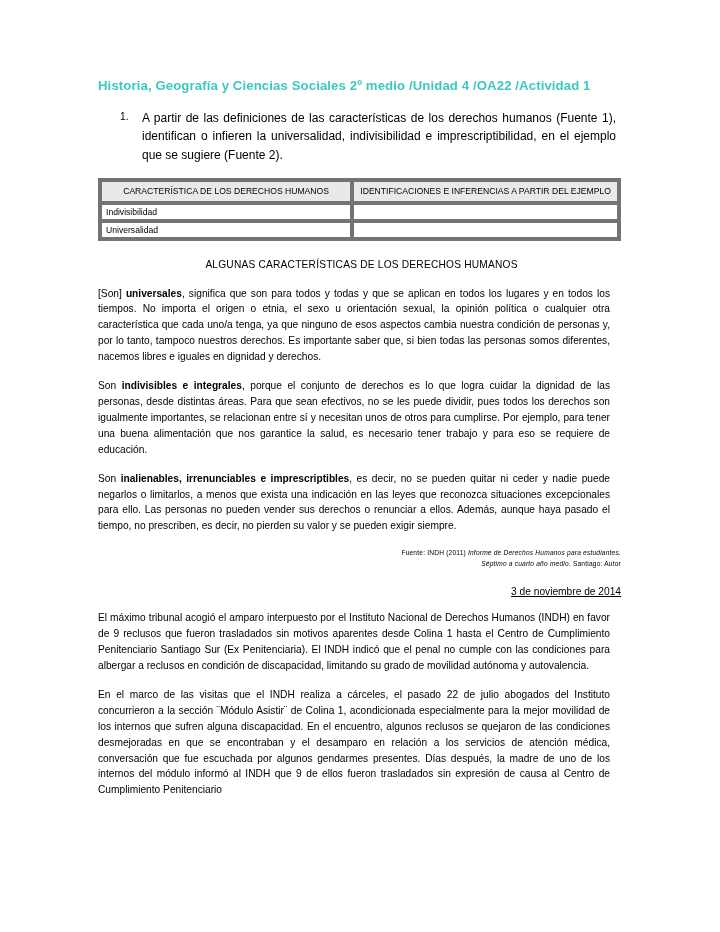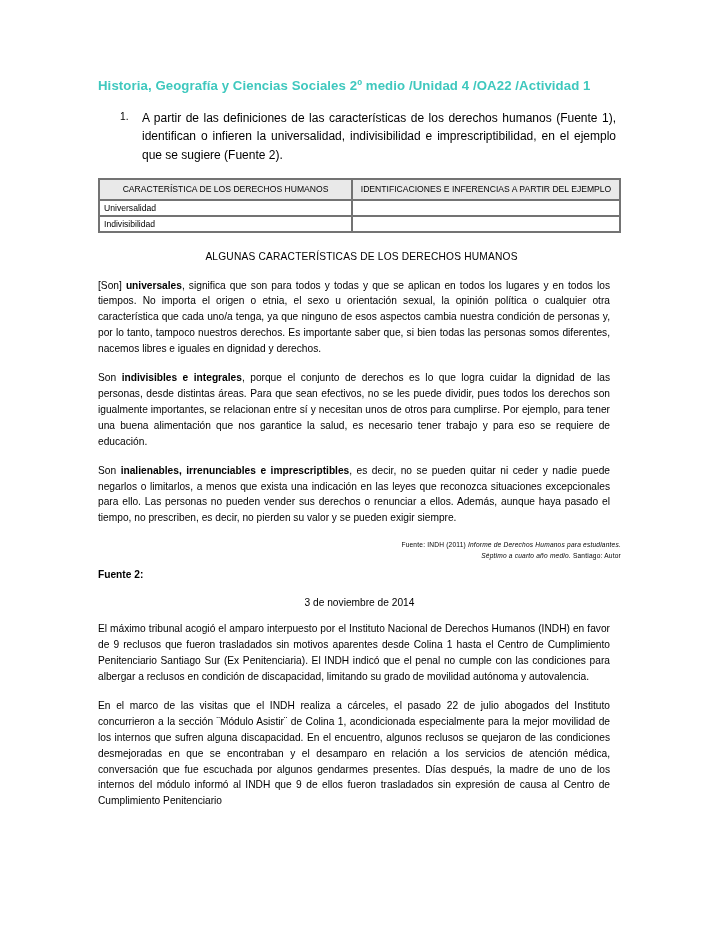--- a/index.html
+++ b/index.html
@@ -52,21 +52,21 @@
   }
 
   
   table.carac {
     border-collapse: collapse;
     width: 100%;
     margin-top: 14px;
     table-layout: fixed;
   }
   table.carac td, table.carac th {
-    border: 2px solid #737373;
+    border: 4px solid #737373;
     font-size: 8.6px;
     font-weight: normal;
     padding: 2px 4px;
   }
   table.carac thead th {
     background: #E9E9E9;
     text-align: center;
     line-height: 1.5;
     padding: 3px 6px;
   }
@@ -106,22 +106,23 @@
     font-size: 6.6px;
     text-align: right;
     margin: 14px 0 0 0;
     line-height: 1.6;
     letter-spacing: 0.2px;
   }
   .citation i { font-style: italic; }
 
   .date-line {
     font-size: 10.2px;
-    text-align: center;
+    text-align: right;
     margin: 17px 0 0 0;
+    text-decoration: underline;
   }
   .fuente2-label {
     font-size: 10.2px;
     font-weight: bold;
     margin: 8px 0 0 0;
   }
 </style>
 </head>
 <body>
 
@@ -136,42 +137,41 @@
 
   <table class="carac">
     <thead>
       <tr>
         <th class="col-a">CARACTERÍSTICA DE LOS DERECHOS HUMANOS</th>
         <th class="col-b">IDENTIFICACIONES E INFERENCIAS A PARTIR DEL EJEMPLO</th>
       </tr>
     </thead>
     <tbody>
       <tr>
-        <td>Universalidad</td>
+        <td>Indivisibilidad</td>
         <td></td>
       </tr>
       <tr>
-        <td>Indivisibilidad</td>
+        <td>Universalidad</td>
         <td></td>
       </tr>
     </tbody>
   </table>
 
 
   <div class="center-title">ALGUNAS CARACTERÍSTICAS DE LOS DERECHOS HUMANOS</div>
 
   <p class="body"><span>[Son] </span><b>universales</b><span>, significa que son para todos y todas y que se aplican en todos los lugares y en todos los tiempos. No importa el origen o etnia, el sexo u orientación sexual, la opinión política o cualquier otra característica que cada uno/a tenga, ya que ninguno de esos aspectos cambia nuestra condición de personas y, por lo tanto, tampoco nuestros derechos. Es importante saber que, si bien todas las personas somos diferentes, nacemos libres e iguales en dignidad y derechos.</span></p>
 
   <p class="body"><span>Son </span><b>indivisibles e integrales</b><span>, porque el conjunto de derechos es lo que logra cuidar la dignidad de las personas, desde distintas áreas. Para que sean efectivos, no se les puede dividir, pues todos los derechos son igualmente importantes, se relacionan entre sí y necesitan unos de otros para cumplirse. Por ejemplo, para tener una buena alimentación que nos garantice la salud, es necesario tener trabajo y para eso se requiere de educación.</span></p>
 
   <p class="body"><span>Son </span><b>inalienables, irrenunciables e imprescriptibles</b><span>, es decir, no se pueden quitar ni ceder y nadie puede negarlos o limitarlos, a menos que exista una indicación en las leyes que reconozca situaciones excepcionales para ello. Las personas no pueden vender sus derechos o renunciar a ellos. Además, aunque haya pasado el tiempo, no prescriben, es decir, no pierden su valor y se pueden exigir siempre.</span></p>
 
   <div class="citation"><span>Fuente: INDH (2011) </span><i>Informe de Derechos Humanos para estudiantes.</i><br><i>Séptimo a cuarto año medio.</i><span> Santiago: Autor</span></div>
 
-  <div class="fuente2-label">Fuente 2:</div>
 
 
   <div class="date-line">3 de noviembre de 2014</div>
 
   <p class="body">El máximo tribunal acogió el amparo interpuesto por el Instituto Nacional de Derechos Humanos (INDH) en favor de 9 reclusos que fueron trasladados sin motivos aparentes desde Colina 1 hasta el Centro de Cumplimiento Penitenciario Santiago Sur (Ex Penitenciaria). El INDH indicó que el penal no cumple con las condiciones para albergar a reclusos en condición de discapacidad, limitando su grado de movilidad autónoma y autovalencia.</p>
 
   <p class="body">En el marco de las visitas que el INDH realiza a cárceles, el pasado 22 de julio abogados del Instituto concurrieron a la sección ¨Módulo Asistir¨ de Colina 1, acondicionada especialmente para la mejor movilidad de los internos que sufren alguna discapacidad. En el encuentro, algunos reclusos se quejaron de las condiciones desmejoradas en que se encontraban y el desamparo en relación a los servicios de atención médica, conversación que fue escuchada por algunos gendarmes presentes. Días después, la madre de uno de los internos del módulo informó al INDH que 9 de ellos fueron trasladados sin expresión de causa al Centro de Cumplimiento Penitenciario</p>
 
 </div>
 

